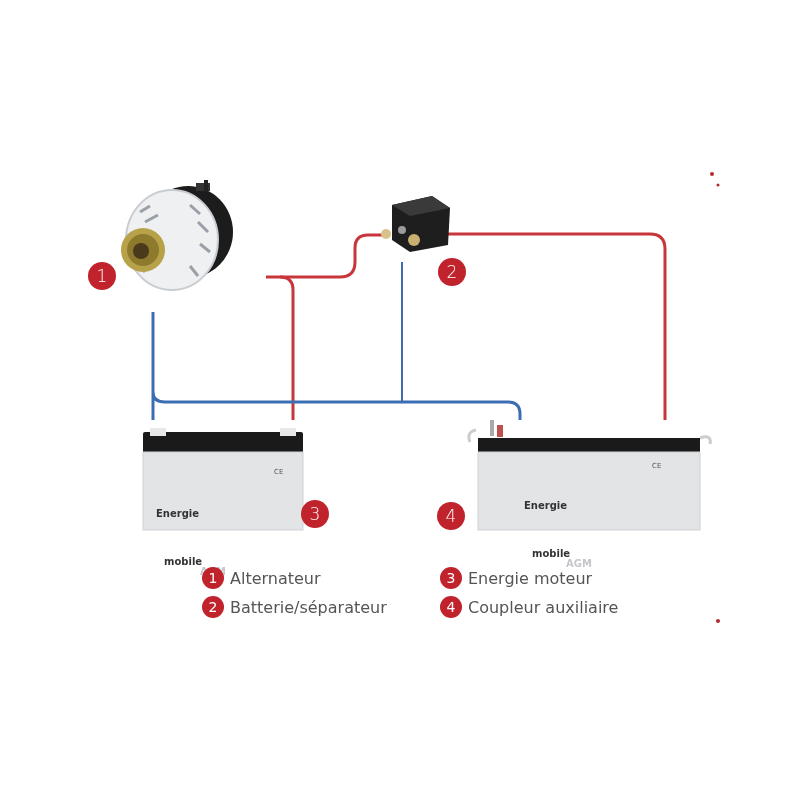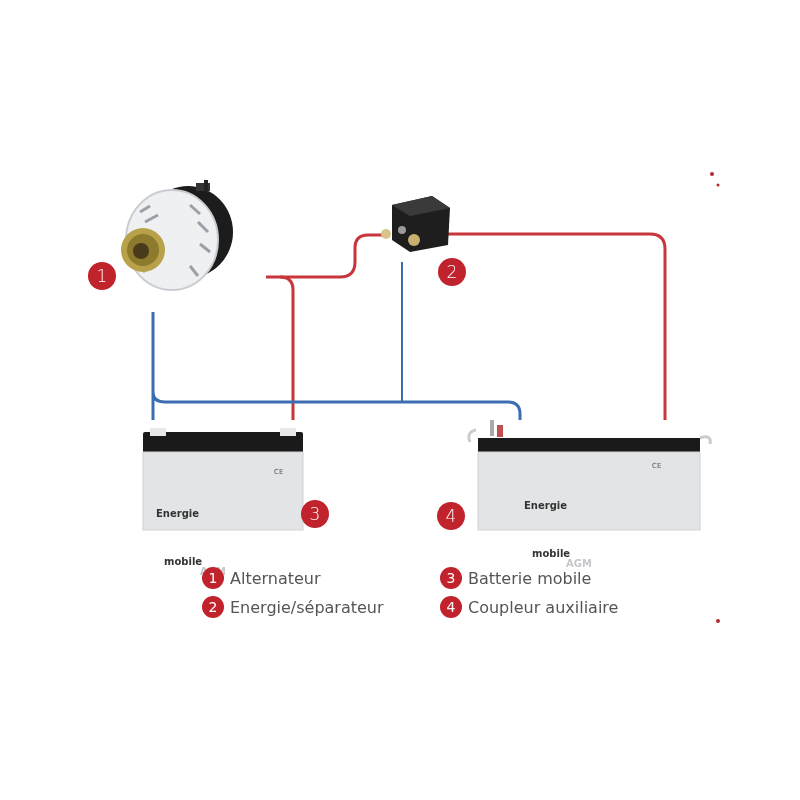--- a/index.html
+++ b/index.html
@@ -102,23 +102,23 @@
 <div class="badge" style="left:301px; top:500px;">3</div>
 <div class="badge" style="left:437px; top:502px;">4</div>
 
 <div class="legend">
   <div class="legend-item" style="left:2px; top:2px;">
     <div class="legend-badge">1</div>
     <div class="legend-label">Alternateur</div>
   </div>
   <div class="legend-item" style="left:2px; top:31px;">
     <div class="legend-badge">2</div>
-    <div class="legend-label">Energie/séparateur</div>
+    <div class="legend-label">Batterie/séparateur</div>
   </div>
   <div class="legend-item" style="left:240px; top:2px;">
     <div class="legend-badge">3</div>
-    <div class="legend-label">Batterie mobile</div>
+    <div class="legend-label">Energie moteur</div>
   </div>
   <div class="legend-item" style="left:240px; top:31px;">
     <div class="legend-badge">4</div>
     <div class="legend-label">Coupleur auxiliaire</div>
   </div>
 </div>
 
 </body></html>

